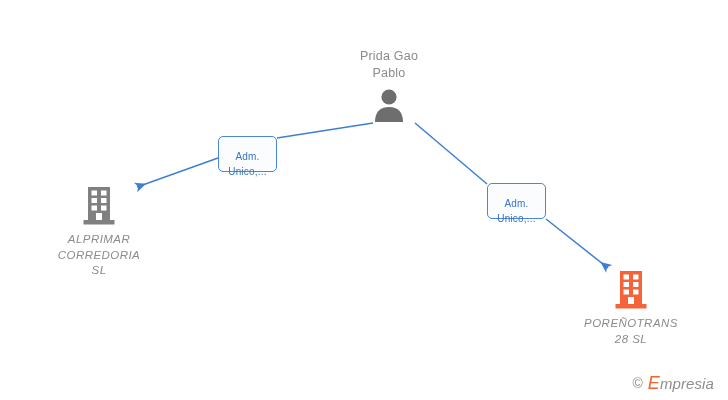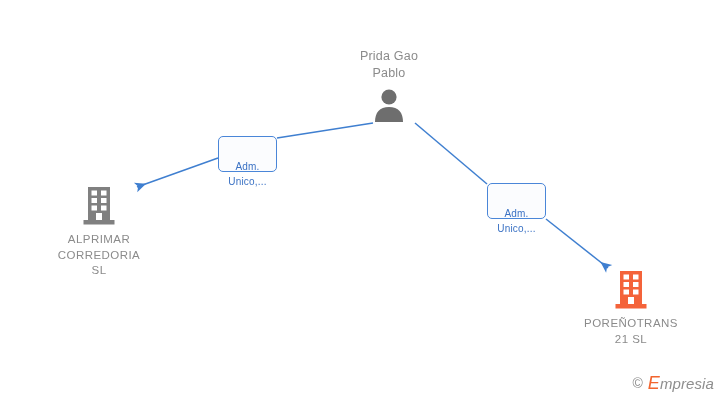--- a/index.html
+++ b/index.html
@@ -61,34 +61,35 @@
     display: block;
     margin: 0 auto;
   }
   .company-label {
     margin-top: 6px;
     font-size: 11.5px;
     line-height: 15.5px;
     color: #8b8b8b;
     letter-spacing: .45px;
     white-space: pre-line;
+    font-style: italic;
   }
 
   
   .rel-label {
     position: absolute;
     box-sizing: border-box;
     border: 1.3px solid #4a86d8;
     border-radius: 5px;
     background: #fbfcfe;
     color: #3b72c4;
     font-size: 10px;
     line-height: 15px;
     text-align: center;
-    padding: 22px 6px 4px 6px;
+    padding: 12px 6px 4px 6px;
     white-space: pre-line;
     letter-spacing: .2px;
   }
   .rel-label.one { left: 218px; top: 136px; width: 59px; height: 36px; }
   .rel-label.two { left: 487px; top: 183px; width: 59px; height: 36px; }
 
   
   .watermark {
     position: absolute;
     right: 14px;
@@ -181,21 +182,21 @@
         <rect x="9.5" y="4.5" width="5.5" height="5"></rect>
         <rect x="19" y="4.5" width="5.5" height="5"></rect>
         <rect x="9.5" y="12" width="5.5" height="5"></rect>
         <rect x="19" y="12" width="5.5" height="5"></rect>
         <rect x="9.5" y="19.5" width="5.5" height="5"></rect>
         <rect x="19" y="19.5" width="5.5" height="5"></rect>
         <rect x="14" y="27" width="6" height="7"></rect>
       </g>
     </svg>
     <div class="company-label">POREÑOTRANS
-21  SL</div>
+28  SL</div>
   </div>
 
   <div class="rel-label one">Adm.
 Unico,...</div>
   <div class="rel-label two">Adm.
 Unico,...</div>
 
   <div class="watermark">
     <span class="wm-c">©</span>
     <span class="wm-word"><span class="wm-cap">E</span><span>mpresia</span></span>

